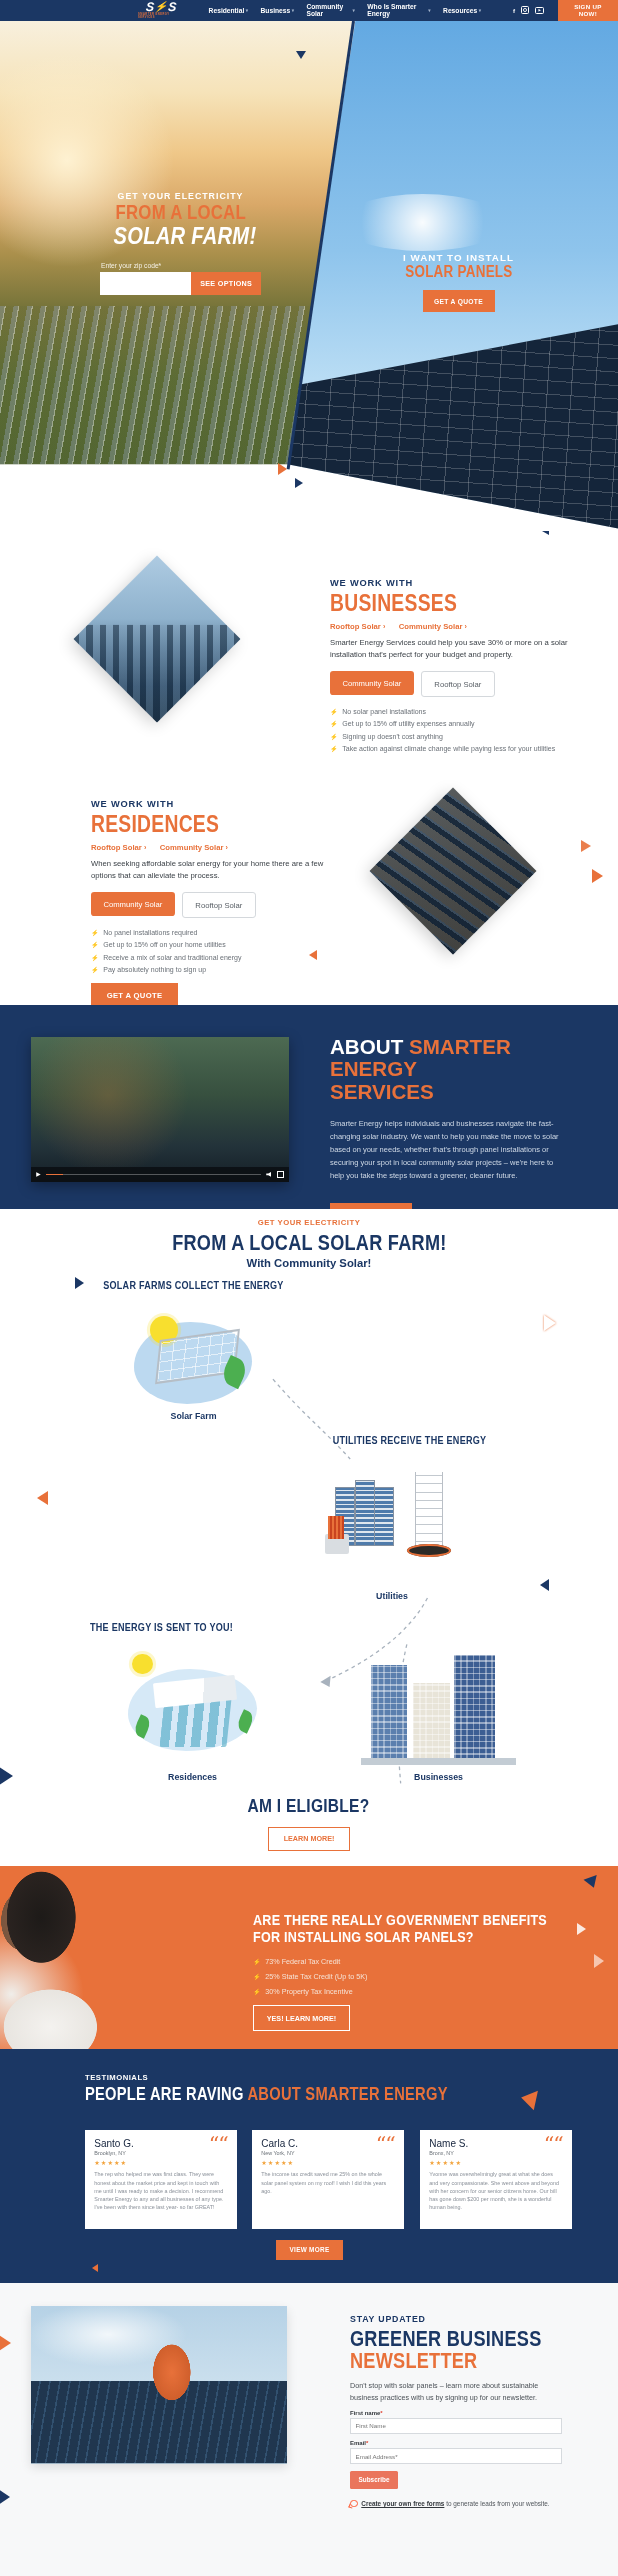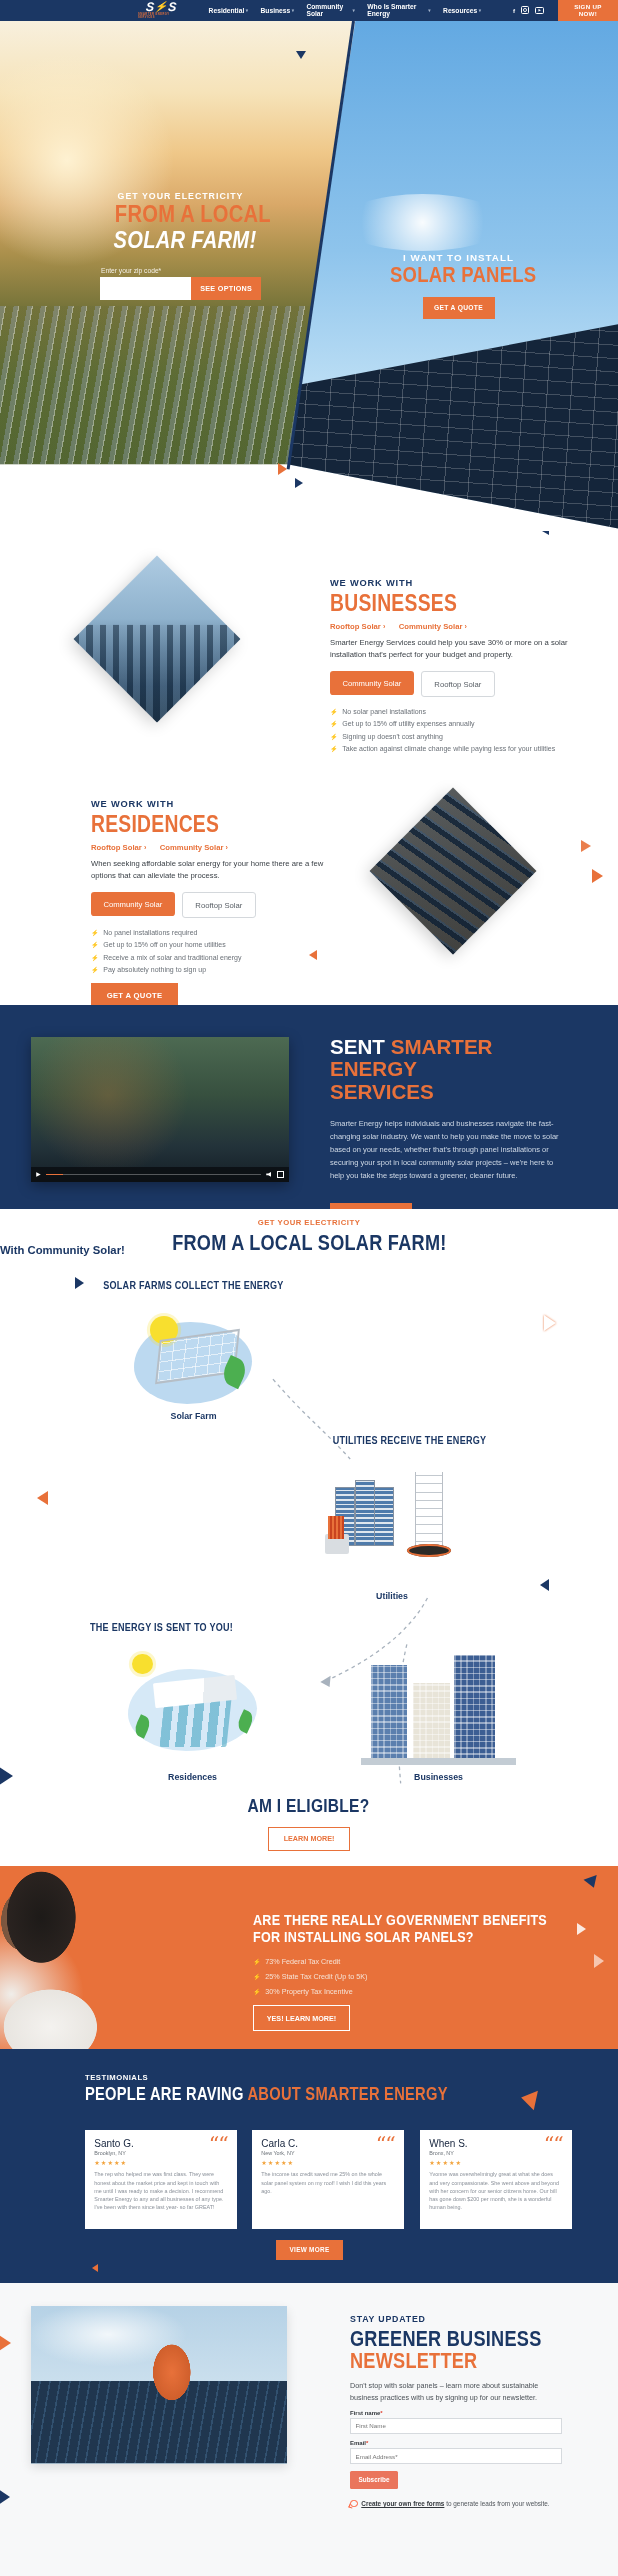--- a/index.html
+++ b/index.html
@@ -33,23 +33,23 @@
   .hero-right{position:absolute;inset:0;clip-path:polygon(57.5% 0,100% 0,100% 99.6%,46.5% 87%);
     background:linear-gradient(180deg,#63a9e2 0%,#8ec4ec 45%,#b8dcf4 70%,#d5eafa 100%);}
   .hero-right .cloud{position:absolute;border-radius:50%;background:radial-gradient(circle,rgba(255,255,255,.95),rgba(255,255,255,0) 70%);}
   .hero-right .roof{position:absolute;left:0;right:0;bottom:0;height:46%;clip-path:polygon(0 62%,100% 12%,100% 100%,0 100%);
     background:#14253a;background-image:repeating-linear-gradient(94deg,rgba(255,255,255,.22) 0 1px,transparent 1px 24px),repeating-linear-gradient(4deg,rgba(255,255,255,.20) 0 1px,transparent 1px 13.4px);}
   .hero-divider{position:absolute;left:352px;top:0;width:2.6px;height:453px;background:#1b3764;transform:rotate(8.3deg);transform-origin:top center;}
   .hero-copy-l{position:absolute;left:100px;top:170px;width:161px;text-align:center;}
   .hero-copy-r{position:absolute;left:376px;top:231px;width:165px;text-align:center;}
   .hero-eyebrow{color:#fff;font-weight:800;font-size:9.8px;letter-spacing:1px;}
   .hero-eyebrow.sm{font-size:8.8px;}
-  .hero-h-orange{color:#e8713a;font-weight:800;font-size:24px;line-height:1.1;}
+  .hero-h-orange{color:#e8713a;font-weight:800;font-size:20px;line-height:1.1;}
   .hero-h-white{color:#fff;font-weight:800;font-size:24px;line-height:1.1;font-style:italic;}
-  .hero-h-orange.sm{font-size:22px;}
+  .hero-h-orange.sm{font-size:16px;}
   .zip-label{color:#f4f0e6;font-size:6.7px;text-align:left;margin:13.4px 0 3.1px 1px;}
   .zip-row{display:flex;}
   .zip-input{width:81px;height:23px;border:none;background:#fff;font-size:7.2px;padding:0 5.2px;}
   .btn-orange{background:#e8713a;color:#fff;border:none;font-weight:800;letter-spacing:0.3px;cursor:pointer;font-family:inherit;}
   .see-opt{height:23px;font-size:7.2px;flex:1;}
   .quote-btn-hero{height:21.6px;width:72px;font-size:6.7px;margin-top:10.3px;}
   
   .eyebrow-navy{color:#1b3764;font-weight:800;font-size:9.3px;letter-spacing:0.8px;}
   .title-orange{color:#e8713a;font-weight:800;font-size:23px;line-height:1;}
   .ww-links{display:flex;gap:13.4px;font-size:7.7px;font-weight:700;color:#e8713a;}
@@ -85,21 +85,21 @@
   .vfull{width:5.2px;height:5.2px;border:1px solid #fff;cursor:pointer;}
   .about-col{left:330px;top:31px;width:242px;}
   .about-h{font-weight:800;font-size:20.6px;line-height:1.1;}
   .about-h .w{color:#fff;} .about-h .o{color:#e8713a;}
   .about-p{color:#cfd9e6;font-size:7.5px;line-height:1.75;margin-top:13.4px;width:232px;}
   .who-btn{width:82px;height:25px;font-size:7.2px;margin-top:13.4px;}
   
   .comm{height:657px;background:#fff;}
   .comm-eyebrow{width:100%;text-align:center;top:9.3px;color:#e8713a;font-weight:800;font-size:7.7px;letter-spacing:0.5px;}
   .comm-title{width:100%;text-align:center;top:21.6px;color:#1b3764;font-weight:800;font-size:21.6px;}
-  .comm-sub{width:100%;top:35px;color:#1b3764;font-weight:800;font-size:11.3px;}
+  .comm-sub{width:100%;text-align:center;top:48px;color:#1b3764;font-weight:800;font-size:11.3px;}
   .step-h{color:#1b3764;font-weight:800;font-size:10.8px;letter-spacing:0.3px;}
   .ill-cap{color:#1b3764;font-weight:800;font-size:8.8px;text-align:center;}
   .blob{border-radius:48% 52% 55% 45%/55% 48% 52% 45%;background:#bcd9f0;position:absolute;}
   .panel3d{position:absolute;background:linear-gradient(90deg,#2b5f86 0 52%,#3f87c9 52%);border:2.6px solid #b6bec6;transform:rotate(-8deg) skewX(-14deg);background-image:repeating-linear-gradient(90deg,rgba(255,255,255,.6) 0 1px,transparent 1px 12.4px),repeating-linear-gradient(0deg,rgba(255,255,255,.6) 0 1px,transparent 1px 9.3px);}
   .sun{position:absolute;border-radius:50%;background:#f8df2e;box-shadow:0 0 0 3.1px rgba(248,223,46,.25);}
   .leaf{position:absolute;background:#4caf50;border-radius:0 60% 0 60%;transform:rotate(25deg);}
   .tower{position:absolute;border-left:1.5px solid #b9bfc6;border-right:1.5px solid #b9bfc6;}
   .tower::before{content:"";position:absolute;inset:0;background:repeating-linear-gradient(0deg,transparent 0 7.2px,#c3c9cf 7.2px 8.2px);}
   .srv{position:absolute;background:linear-gradient(180deg,#9aa5b1 0 18%,#6b7888 18%);border:0.5px solid #8591a0;background-image:repeating-linear-gradient(0deg,rgba(35,90,150,.8) 0 3.1px,rgba(220,228,236,.9) 3.1px 4.6px);}
   .bldg{position:absolute;background-image:repeating-linear-gradient(0deg,rgba(255,255,255,.45) 0 1.5px,transparent 1.5px 6.2px),repeating-linear-gradient(90deg,rgba(255,255,255,.35) 0 1.5px,transparent 1.5px 6.2px);}
@@ -314,21 +314,21 @@
   <div class="abs video">
     <div class="vbar">
       <span class="vplay">▶</span>
       <div class="vtrack"></div>
       <div class="vvol"></div>
       <div class="vfull"></div>
     </div>
   </div>
   <div class="abs about-col">
     <h2 class="about-h" style="margin:0;">
-      <span class="w">SENT</span>
+      <span class="w">ABOUT</span>
       <span class="o">SMARTER ENERGY</span><br>
       <span class="o">SERVICES</span>
     </h2>
     <p class="about-p">Smarter Energy helps individuals and businesses navigate the fast-changing solar industry. We want to help you make the move to solar based on your needs, whether that's through panel installations or securing your spot in local community solar projects – we're here to help you take the steps toward a greener, cleaner future.</p>
     <button class="btn-orange who-btn">WHO WE ARE</button>
   </div>
 </div>
 
 <div class="sec comm">
   <div class="abs comm-eyebrow">GET YOUR ELECTRICITY</div>
@@ -443,21 +443,21 @@
       <div class="tc-loc">New York, NY</div>
         </div>
       <div class="tc-quote">““</div>
     </div>
     <div class="tc-stars">★★★★★</div>
     <div class="tc-text">The income tax credit saved me 25% on the whole solar panel system on my roof! I wish I did this years ago.</div>
   </div>
   <div class="tcard" style="left:420px;">
     <div class="tc-head">
       <div>
-          <div class="tc-name">When S.</div>
+          <div class="tc-name">Name S.</div>
       <div class="tc-loc">Bronx, NY</div>
         </div>
       <div class="tc-quote">““</div>
     </div>
     <div class="tc-stars">★★★★★</div>
     <div class="tc-text">Yvonne was overwhelmingly great at what she does and very compassionate. She went above and beyond with her concern for our senior citizens home. Our bill has gone down $200 per month, she is a wonderful human being.</div>
   </div>
   <button class="abs btn-orange view-btn">VIEW MORE</button>
   <div class="tri" style="left:92px;top:215px;border-width:4.1px 6.2px 4.1px 0;border-color:transparent #e8713a transparent transparent;"></div>
 </div>

